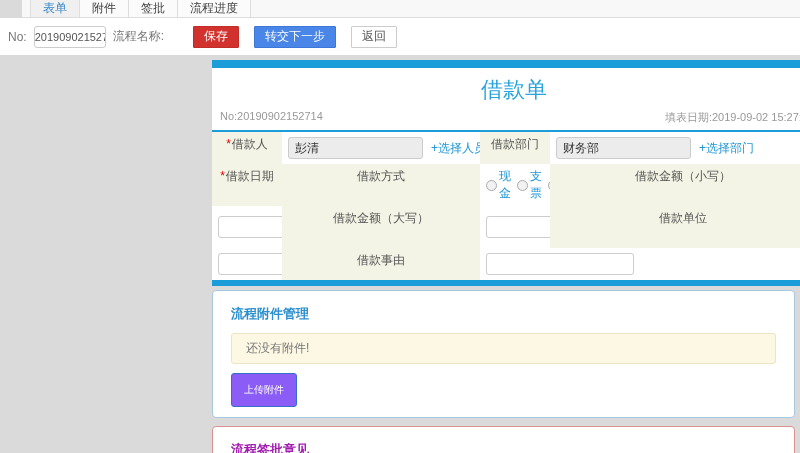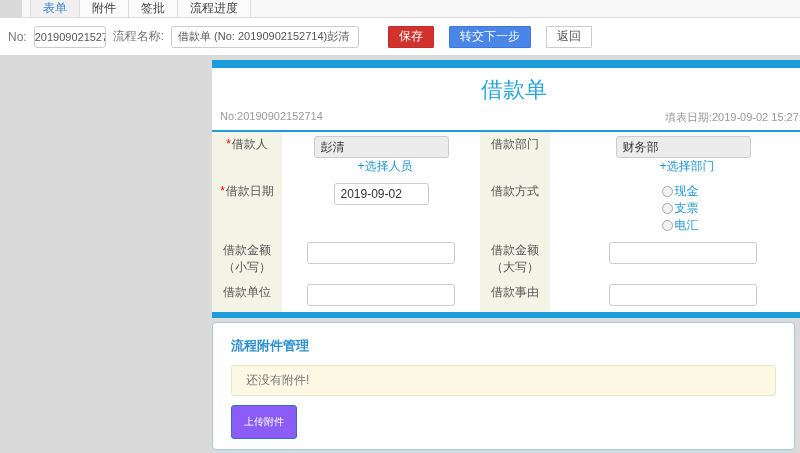--- a/index.html
+++ b/index.html
@@ -26,21 +26,21 @@
   .content { padding-top:5px; }
   .main { margin-left:212px; width:583px; }
 
   
   .panel-form { background:#fff; width:604px; border-top:8px solid #1b9dd9; border-bottom:6px solid #1b9dd9; }
   .form-title { text-align:center; color:#29a3dc; font-size:22px; margin:7px 0 5px; font-weight:normal; }
   .meta { display:flex; justify-content:space-between; padding:0 8px 5px; font-size:11px; color:#999; white-space:nowrap; border-bottom:2px solid #1b9dd9; }
   .fgrid { display:grid; grid-template-columns:70px 198px 70px 1fr; }
   .lab { background:#f4f4e6; display:flex; justify-content:center; text-align:center; font-size:12px; color:#555; padding:4px 3px; min-height:32px; }
   .lab.tall { min-height:42px; }
-  .fld { display:flex; align-items:center; font-size:12px; padding:4px 6px; min-height:32px;flex-direction:column; }
+  .fld { display:flex; align-items:center; font-size:12px; padding:4px 6px; min-height:32px; }
   .req { color:#e00; margin-right:1px; }
   .inp { height:22px; border:1px solid #ccc; border-radius:3px; font-size:12px; color:#333; padding:0 6px; background:#fff; }
   .inp.ro { background:#ececec; }
   .w135 { width:135px; } .w95 { width:95px; } .w148 { width:148px; }
   .flink { color:#2196d3; font-size:12px; margin-left:8px; text-decoration:none; cursor:pointer; white-space:nowrap; }
   .radio { width:11px; height:11px; border-radius:50%; border:1px solid #aaa; background:#f2f2f2; display:inline-block; margin-right:2px; flex:none; }
   .ropt { display:flex; align-items:center; margin-right:6px; cursor:pointer; }
   .ropt span.rl { color:#2196d3; font-size:12px; }
 
   
@@ -59,21 +59,20 @@
   <div class="tab active first">表单</div>
   <div class="tab">附件</div>
   <div class="tab">签批</div>
   <div class="tab">流程进度</div>
 </div>
 
 <div class="toolbar">
   <span class="tlabel">No:</span>
   <input class="no-input" value="20190902152714" style="">
   <span class="tlabel">流程名称:</span>
-  <input class="name-input" value="借款单 (No: 20190902152714)彭清" style="">
   <button class="btn btn-save">保存</button>
   <button class="btn btn-next">转交下一步</button>
   <button class="btn btn-back">返回</button>
 </div>
 
 <div class="content">
   <div class="main">
 
     <div class="panel-form">
       <h1 class="form-title">借款单</h1>
@@ -93,23 +92,20 @@
         <div class="lab">
             <span>借款部门</span>
           </div>
         <div class="fld">
           <input class="inp ro w135" readonly="" value="财务部" style="">
           <a class="flink">+选择部门</a>
         </div>
 
         <div class="lab">
           <span><span class="req">*</span><span>借款日期</span></span>
-        </div>
-        <div class="fld">
-          <input class="inp w95" value="2019-09-02" style="">
         </div>
         <div class="lab">
             <span>借款方式</span>
           </div>
         <div class="fld">
           <span class="ropt">
               <span class="radio"></span>
               <span class="rl">现金</span>
             </span>
           <span class="ropt">

